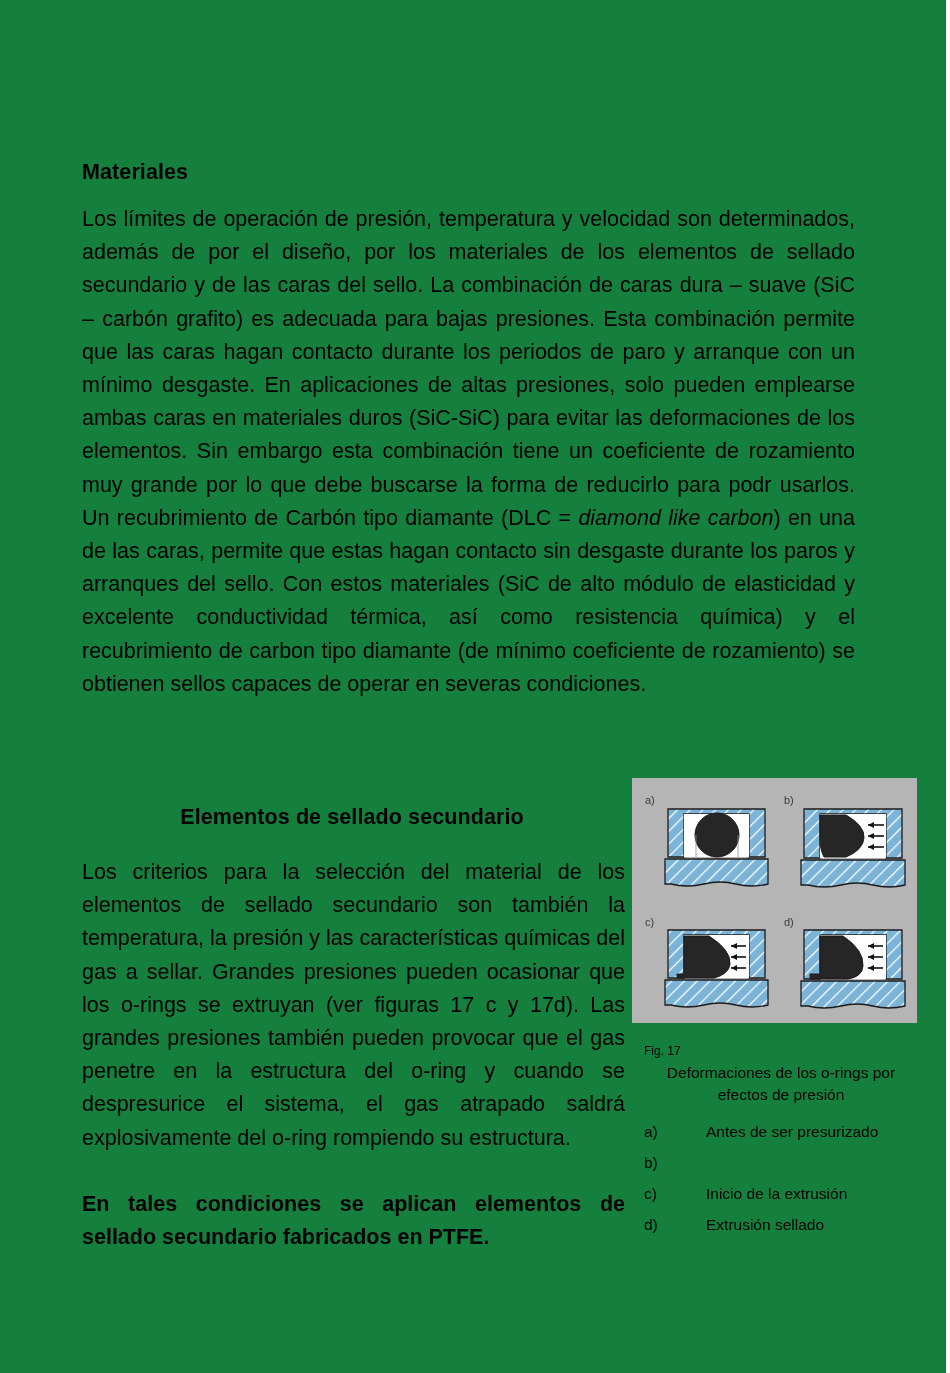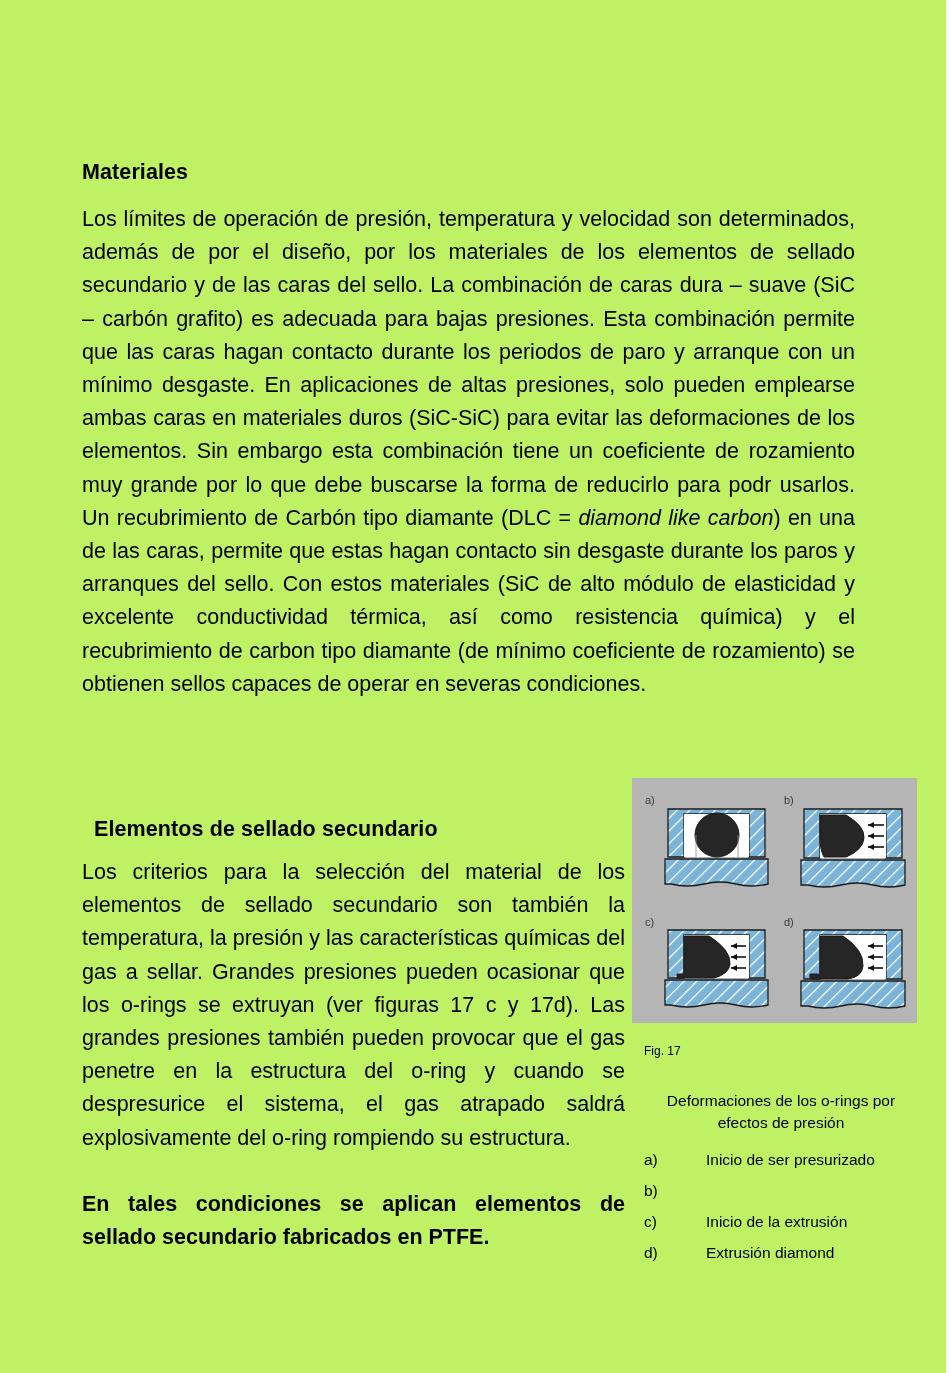--- a/index.html
+++ b/index.html
@@ -14,21 +14,21 @@
     font-family: "Liberation Sans", sans-serif;
     color: #000000;
     overflow: hidden;
   }
 
   .page {
     position: absolute;
     left: 0; top: 0;
     width: 946px;
     height: 1373px;
-    background: #bef264;
+    background: #15803d;
   }
 
   
   .h-section {
     font-size: 21.5px;
     font-weight: bold;
     letter-spacing: 0.1px;
     line-height: 1.2;
   }
 
@@ -102,21 +102,21 @@
 
   .fig-num {
     font-size: 12px;
     line-height: 22px;
     text-align: left;
   }
   .fig-title {
     font-size: 15.5px;
     line-height: 22px;
     text-align: center;
-    margin-top: 28px;
+    margin-top: 0;
   }
 
   .legend {
     margin-top: 15px;
   }
   .legend-row {
     display: flex;
     font-size: 15.5px;
     line-height: 22px;
     margin-bottom: 9px;
@@ -140,21 +140,21 @@
 </style>
 </head>
 <body>
 
 <div class="page">
 
   <h2 class="h-section" id="materials-heading" style="margin:0;">Materiales</h2>
 
   <div class="para" id="materials-para"><span>Los límites de operación de presión, temperatura y velocidad son determinados, además de por el diseño, por los materiales de los elementos de sellado secundario y de las caras del sello. La combinación de caras dura – suave  (SiC – carbón grafito) es adecuada para bajas presiones. Esta combinación permite que las caras hagan contacto durante los periodos de paro y arranque con un mínimo desgaste. En aplicaciones de altas presiones, solo pueden emplearse ambas caras en materiales duros (SiC-SiC) para evitar las deformaciones de los elementos. Sin embargo esta combinación tiene un coeficiente de rozamiento muy grande por lo que debe buscarse la forma de reducirlo para podr usarlos. Un recubrimiento de Carbón tipo diamante (DLC = </span><i class="ital">diamond like carbon</i><span>) en una de las caras, permite que estas hagan contacto sin desgaste durante los paros y arranques del sello. Con estos materiales (SiC de alto módulo de elasticidad y excelente conductividad térmica, así como resistencia química) y el recubrimiento de carbon tipo diamante (de mínimo coeficiente de rozamiento) se obtienen sellos capaces de operar en severas condiciones.</span></div>
 
-  <h2 class="h-section" id="secondary-heading" style="margin:12px;">Elementos de sellado secundario</h2>
+  <h2 class="h-section" id="secondary-heading" style="margin:0;text-align:center;">Elementos de sellado secundario</h2>
 
   <div class="para" id="secondary-para-1">Los criterios para la selección del material de los elementos de sellado secundario son también la temperatura, la presión y las características químicas del gas a sellar. Grandes presiones pueden ocasionar que los o-rings se extruyan (ver figuras 17 c y 17d). Las grandes presiones también pueden provocar que el gas penetre en la estructura del o-ring y cuando se despresurice el sistema, el gas atrapado saldrá explosivamente del o-ring rompiendo su estructura.</div>
 
   <div class="para" id="secondary-para-2">En tales condiciones se aplican elementos de sellado secundario fabricados en PTFE.</div>
 
   <div id="figure-block">
     <svg id="figure-image" viewBox="0 0 285 245" xmlns="http://www.w3.org/2000/svg">
       <defs>
         <pattern id="hatchA" width="9" height="9" patternTransform="rotate(45)" patternUnits="userSpaceOnUse">
           <rect width="9" height="9" fill="#7cb4d8"></rect>
@@ -239,29 +239,29 @@
     </svg>
   </div>
 
   <div id="figure-caption-wrap">
     <div class="fig-num">Fig. 17</div>
     <div class="fig-title">Deformaciones de los o-rings por efectos de presión</div>
 
     <div class="legend">
       <div class="legend-row">
         <span class="legend-key">a)</span>
-        <span class="legend-val">Inicio de ser presurizado</span>
+        <span class="legend-val">Antes de ser presurizado</span>
       </div>
       <div class="legend-row">
         <span class="legend-key">b)</span>
       </div>
       <div class="legend-row">
         <span class="legend-key">c)</span>
         <span class="legend-val">Inicio de la extrusión</span>
       </div>
       <div class="legend-row">
         <span class="legend-key">d)</span>
-        <span class="legend-val">Extrusión diamond</span>
+        <span class="legend-val">Extrusión sellado</span>
       </div>
     </div>
   </div>
 
 </div>
 
 </body></html>

